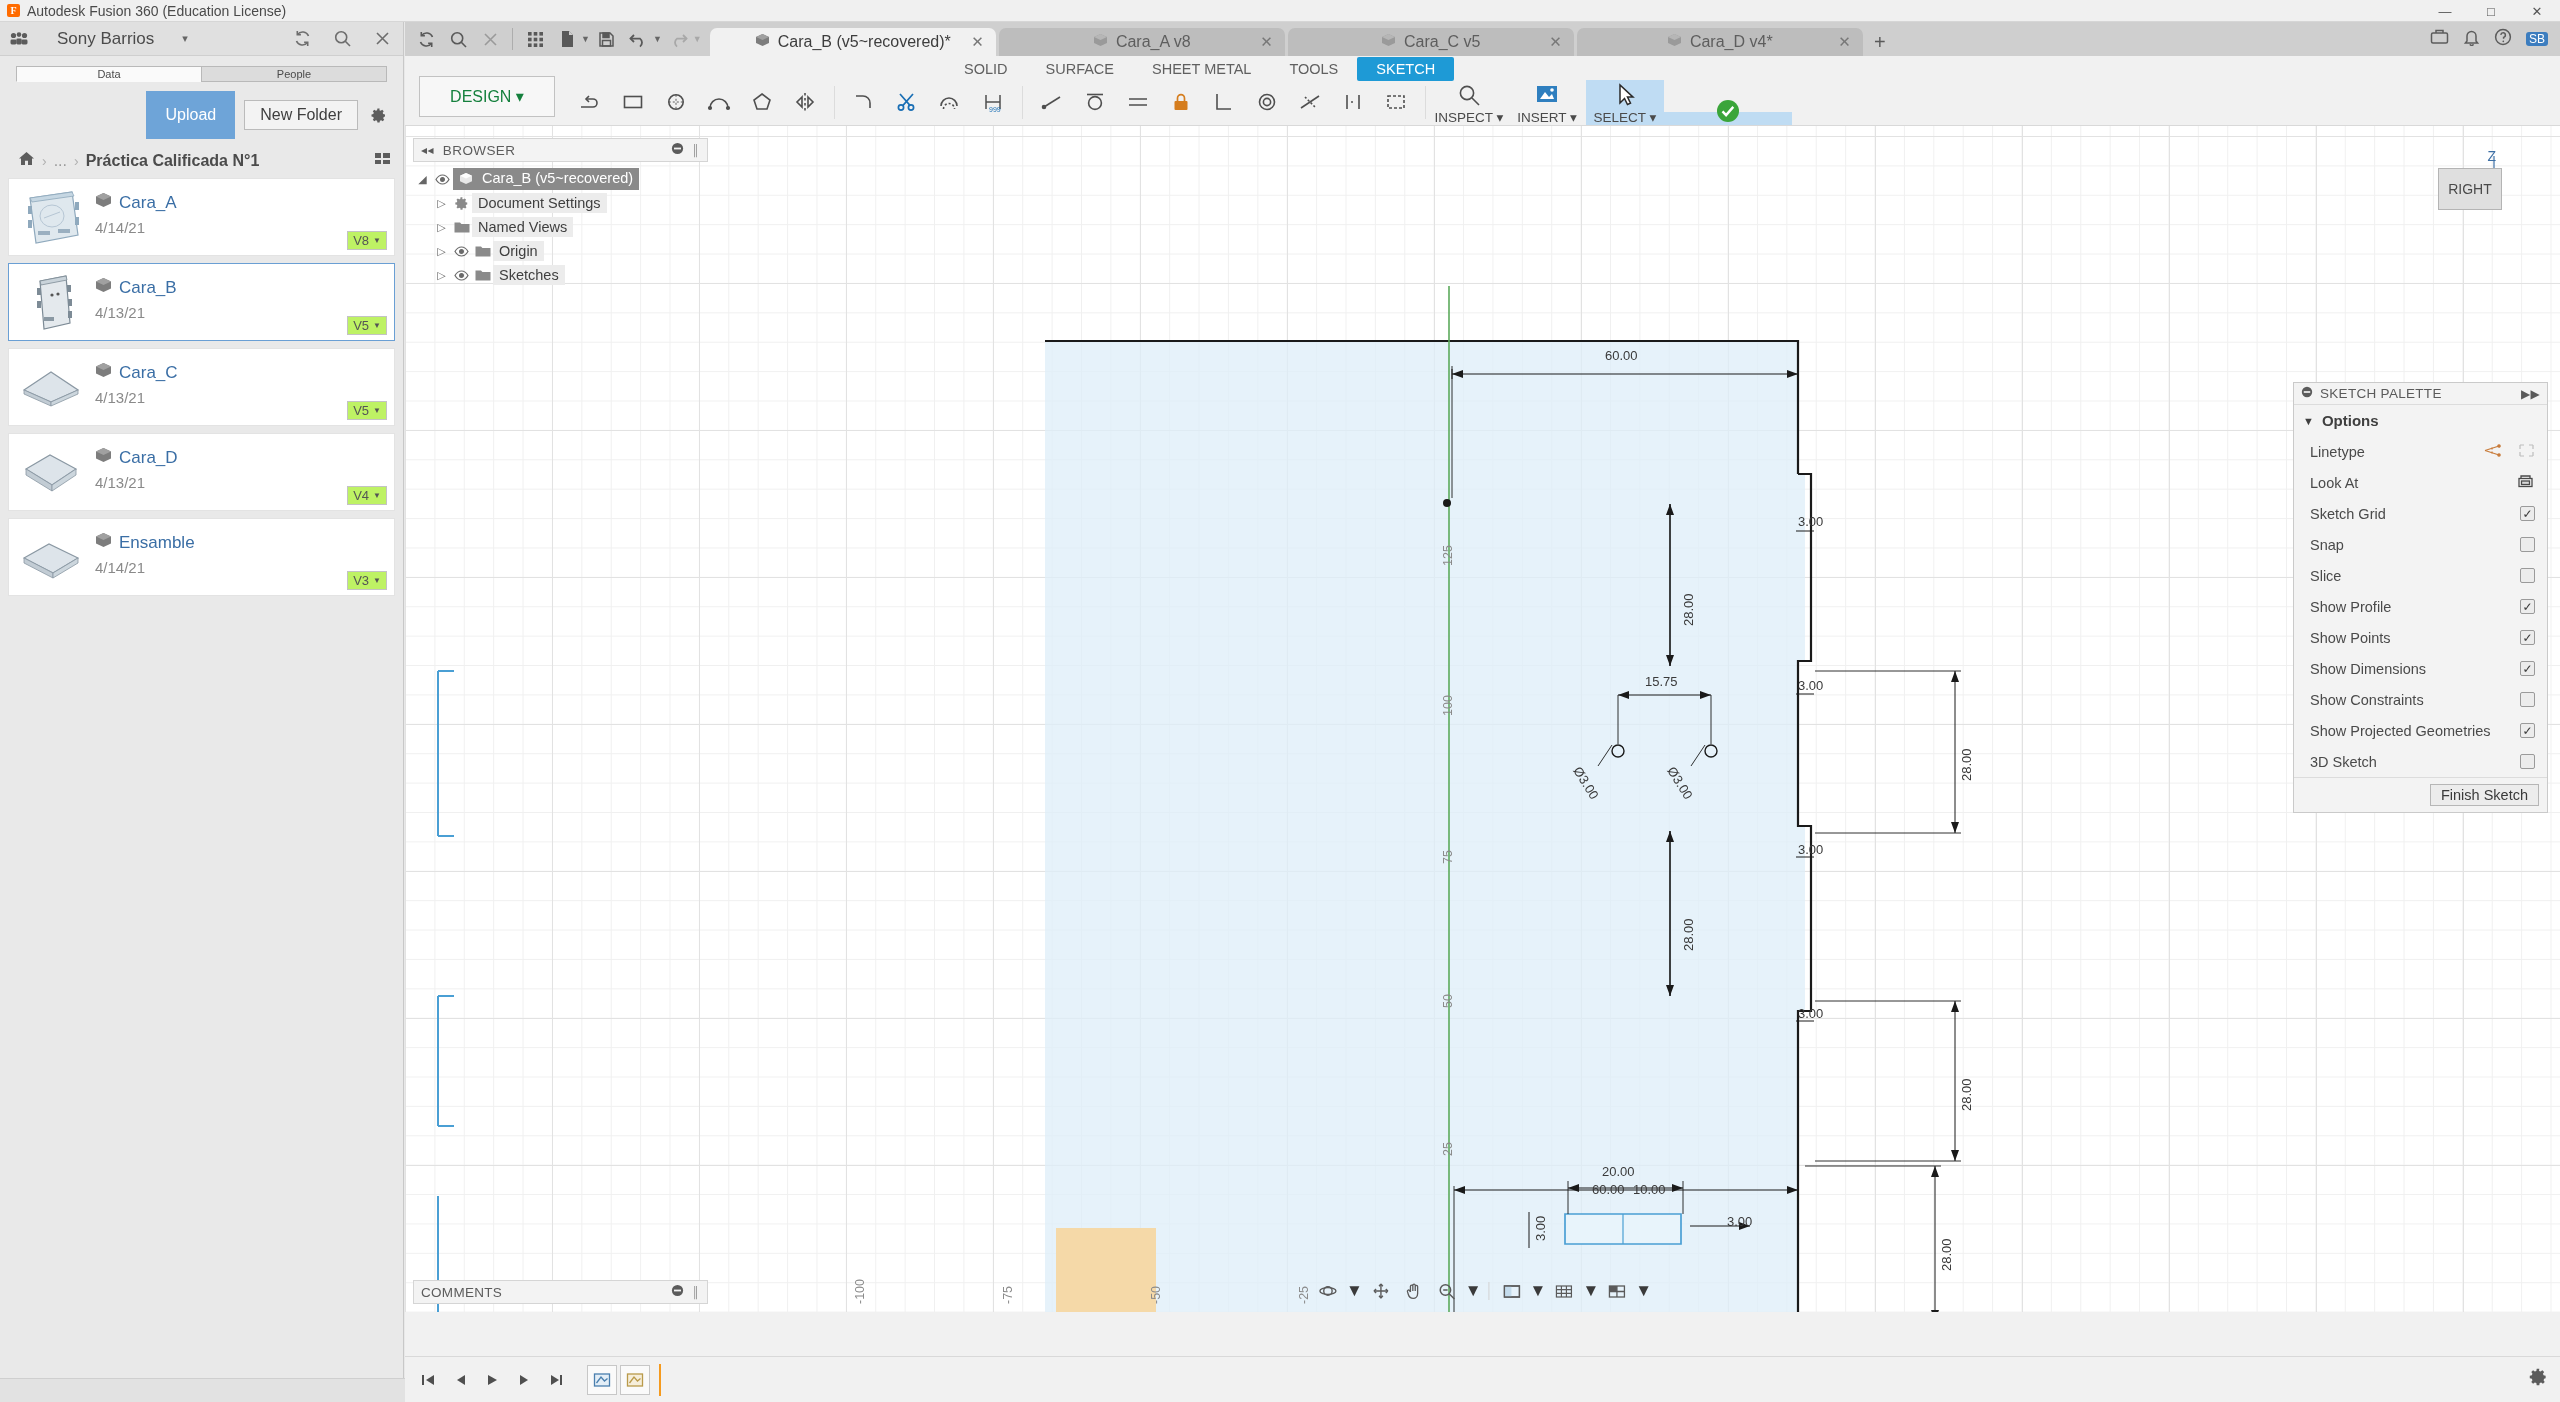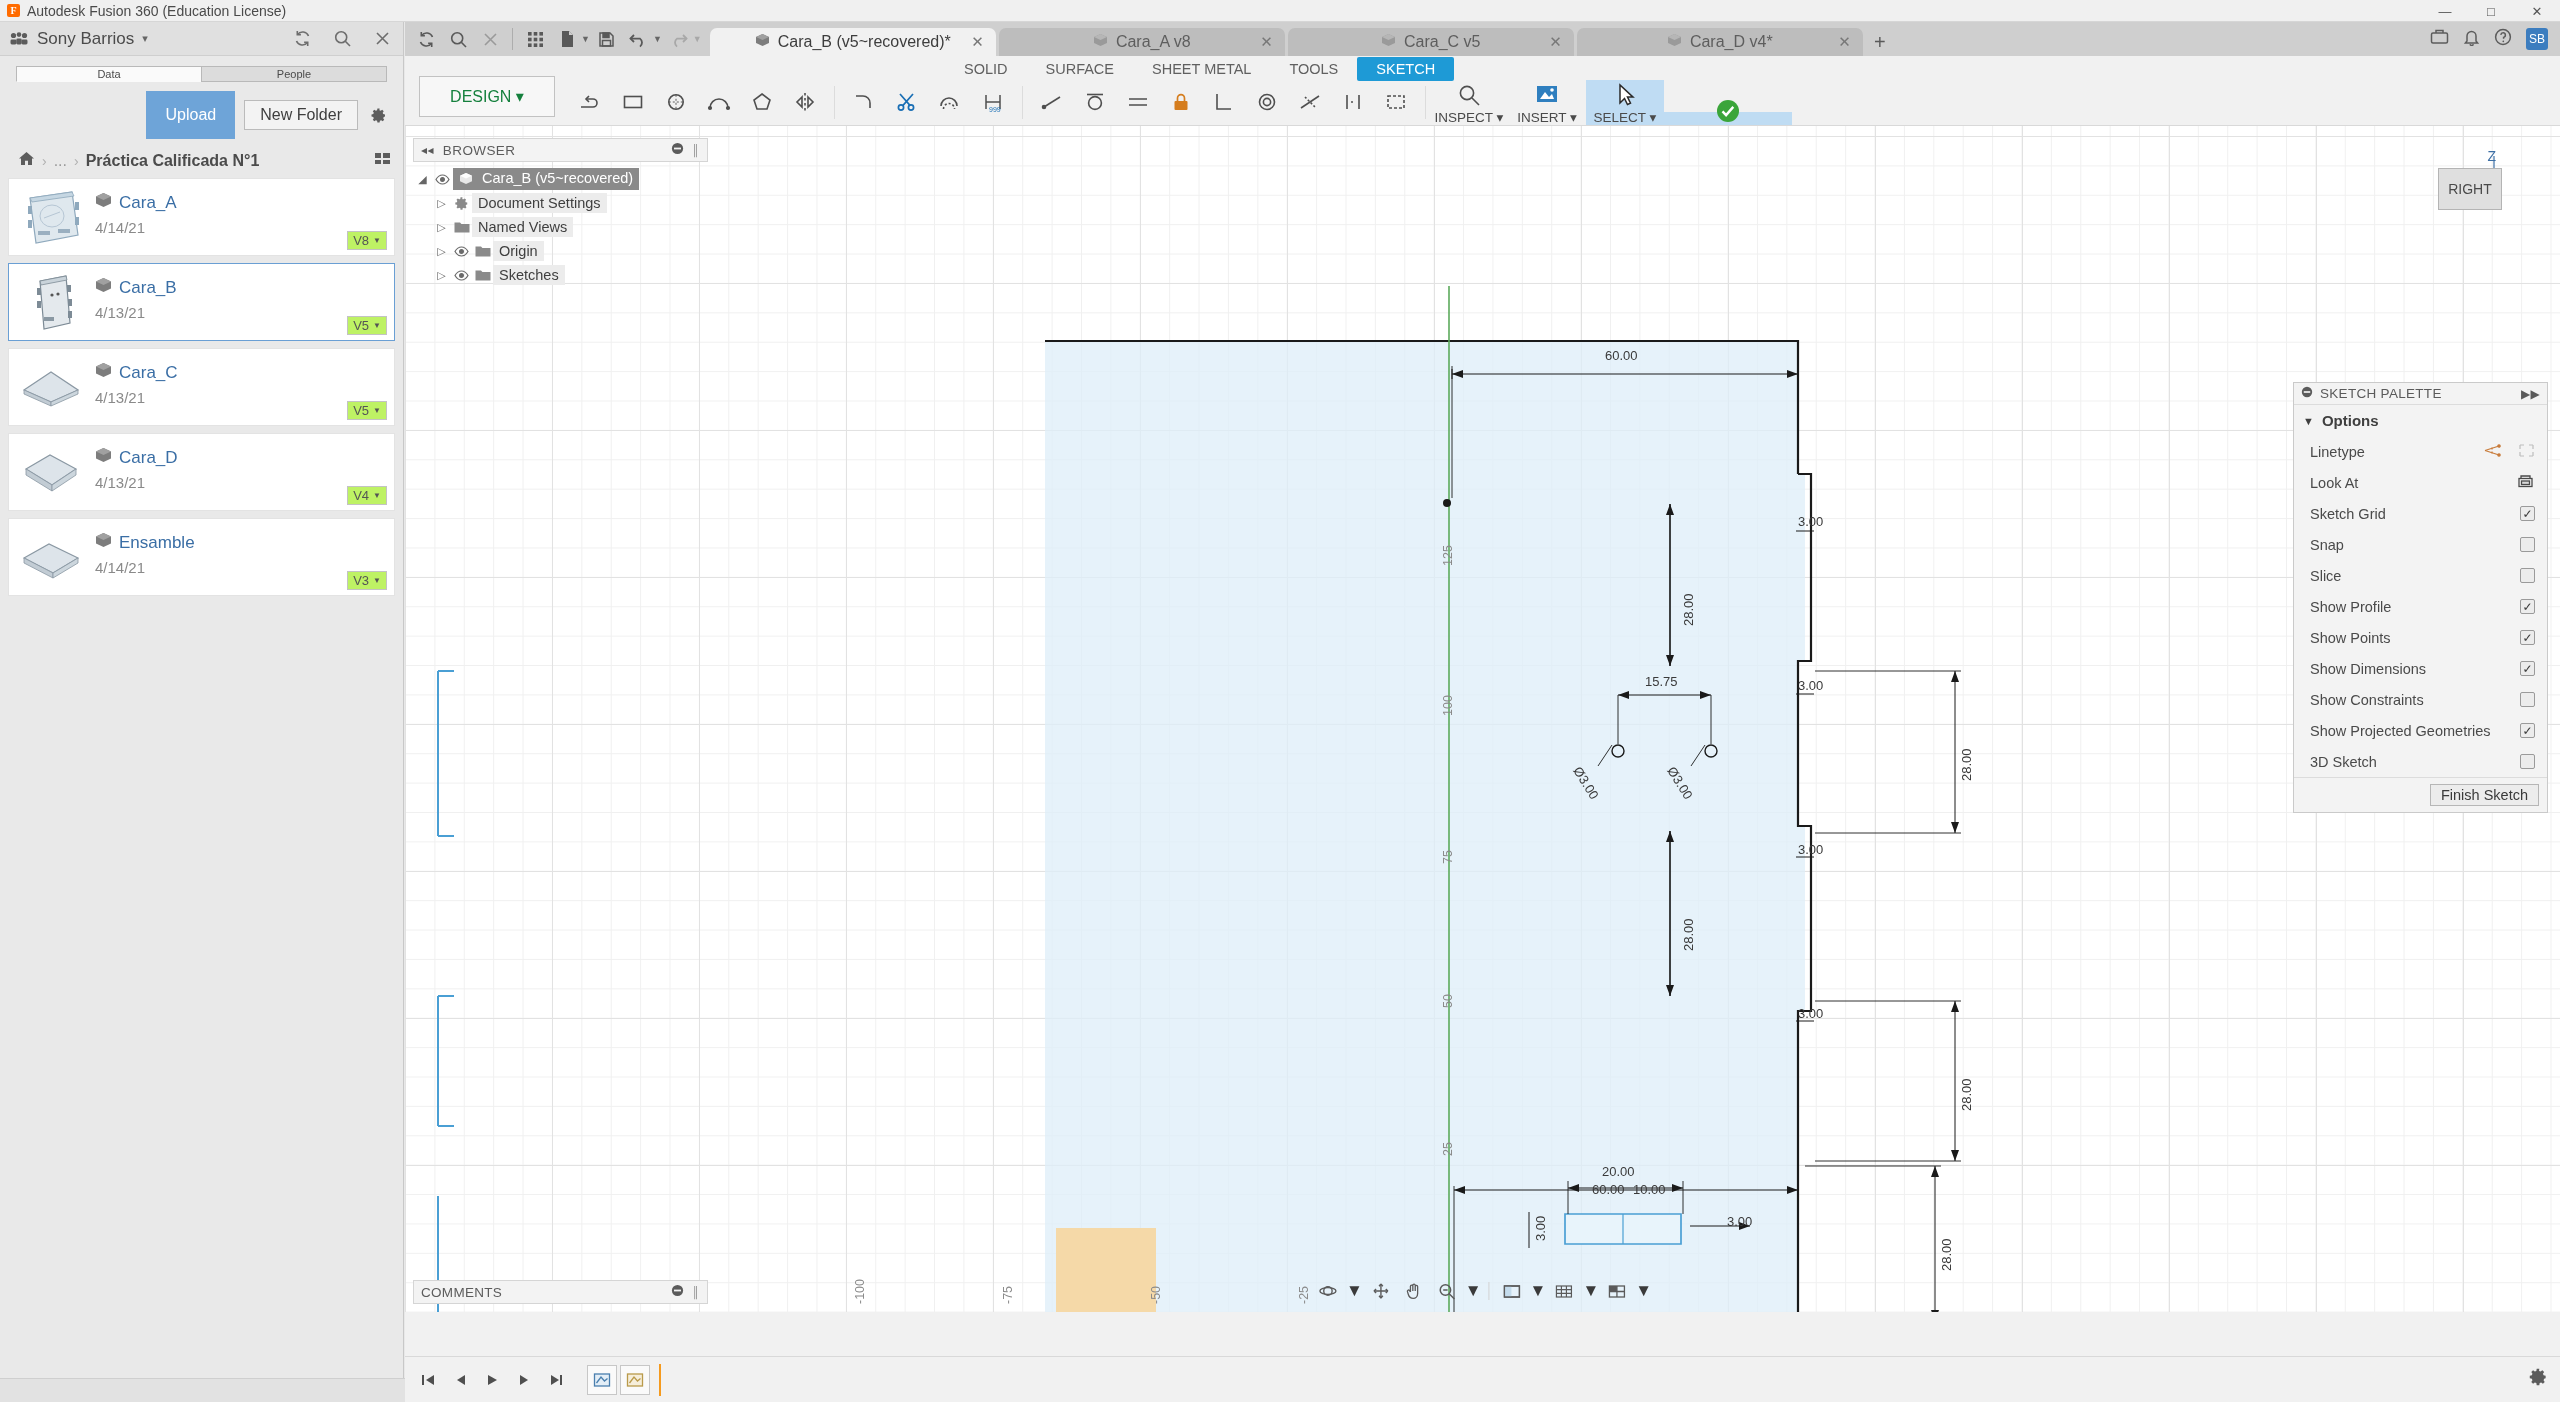--- a/index.html
+++ b/index.html
@@ -28,21 +28,21 @@
   .wbtns { position:absolute; right:0; top:0; height:22px; display:flex; }
   .wbtn { width:46px; height:22px; display:flex; align-items:center; justify-content:center;
           font-size:13px; color:#555; }
 
   
   .datapanel {
     position:absolute; left:0; top:22px; width:404px; height:1356px;
     background:#e9e9e9; border-right:1px solid #c8c8c8;
   }
   .userbar { height:34px; display:flex; align-items:center; padding:0 10px;
-             background:#e0e0e0; border-bottom:1px solid #cfcfcf; }
+             background:#e0e0e0; border-bottom:1px solid #cfcfcf;gap:20px; }
   .userbar .people-ic { margin-right:9px; display:flex; }
   .username { font-size:17px; color:#4b4b4b; }
   .caret { margin-left:8px; font-size:11px; color:#666; }
   .userbar-right { margin-left:auto; display:flex; gap:18px; align-items:center; }
   .ubicon { width:22px; height:22px; display:flex; align-items:center; justify-content:center; color:#6d6d6d; }
 
   .dp-tabs { display:flex; padding:10px 16px 0 16px; }
   .dp-tab { flex:1; height:16px; display:flex; align-items:center; justify-content:center;
             border:1px solid #b9b9b9; font-size:11px; color:#4a4a4a; background:#dcdcdc; }
   .dp-tab.active { background:#fafafa; border-bottom-color:#fafafa; }
@@ -90,21 +90,21 @@
     background:#bdbdbd; color:#5e5e5e; font-size:16px; border-radius:7px 7px 0 0;
     margin-right:3px; position:relative; padding:0 26px; cursor:pointer;
   }
   .dtab.active { background:#f1f1f1; color:#3d3d3d; }
   .dtab .cube { margin-right:8px; }
   .dtab .x { position:absolute; right:12px; font-size:15px; color:#777; }
   .tab-plus { width:28px; height:28px; display:flex; align-items:center; justify-content:center;
               color:#5a5a5a; font-size:20px; cursor:pointer; }
   .qat-right { display:flex; align-items:center; gap:14px; padding-right:12px; }
   .qat-right .ic { color:#5c5c5c; cursor:pointer; }
-  .avatar { width:22px; height:22px; border-radius:3px; background:#3c7dbf; color:#fff; font-size:12px;
+  .avatar { width:22px; height:14px; border-radius:3px; background:#3c7dbf; color:#fff; font-size:12px;
             display:flex; align-items:center; justify-content:center; }
 
   
   .ribbon { height:70px; background:#f1f1f1; display:flex; align-items:stretch; border-bottom:1px solid #d9d9d9; position:relative; }
   .design-btn { width:136px; margin:20px 10px 8px 14px; border:1px solid #c2c2c2; background:#f7f7f7;
                 display:flex; align-items:center; justify-content:center; font-size:16px; color:#15803d; cursor:pointer; }
   .rib-cols { display:flex; flex:1; align-items:stretch; }
   .rib-group { display:flex; flex-direction:column; align-items:center; justify-content:flex-start;
                padding:0 4px; position:relative; }
   .rib-items { display:flex; align-items:center; gap:1px; height:46px; }

